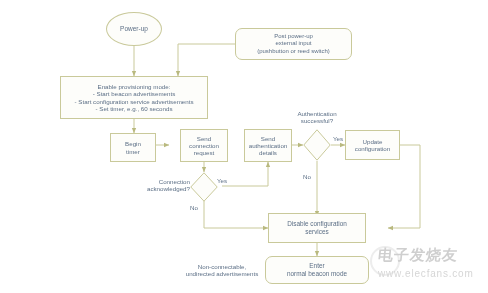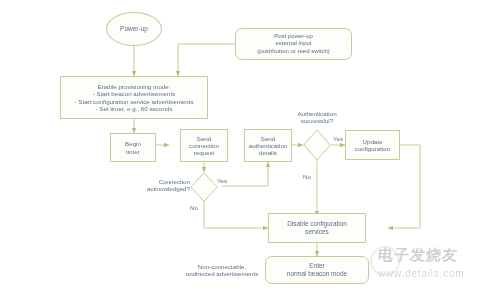--- a/index.html
+++ b/index.html
@@ -189,16 +189,16 @@
 
   <div class="edge-label" style="left:303px; top:173px; font-size:6.2px;">No</div>
 
   <div class="edge-label" style="left:217px; top:177px; font-size:6.2px;">Yes</div>
 
   <div class="edge-label" style="left:190px; top:204px; font-size:6.2px;">No</div>
 
   <div class="watermark" style="left:372px; top:238px; width:116px; height:52px;">
     <div class="wm-ring" style="left:-2px; top:8px; width:26px; height:26px;"></div>
     <div class="wm-cn" style="left:6px; top:8px; font-size:15px;">电子发烧友</div>
-    <div class="wm-url" style="left:6px; top:30px; font-size:10px;">www.details.com</div>
+    <div class="wm-url" style="left:6px; top:30px; font-size:10px;">www.elecfans.com</div>
   </div>
 
 </div>
 
 </body></html>

